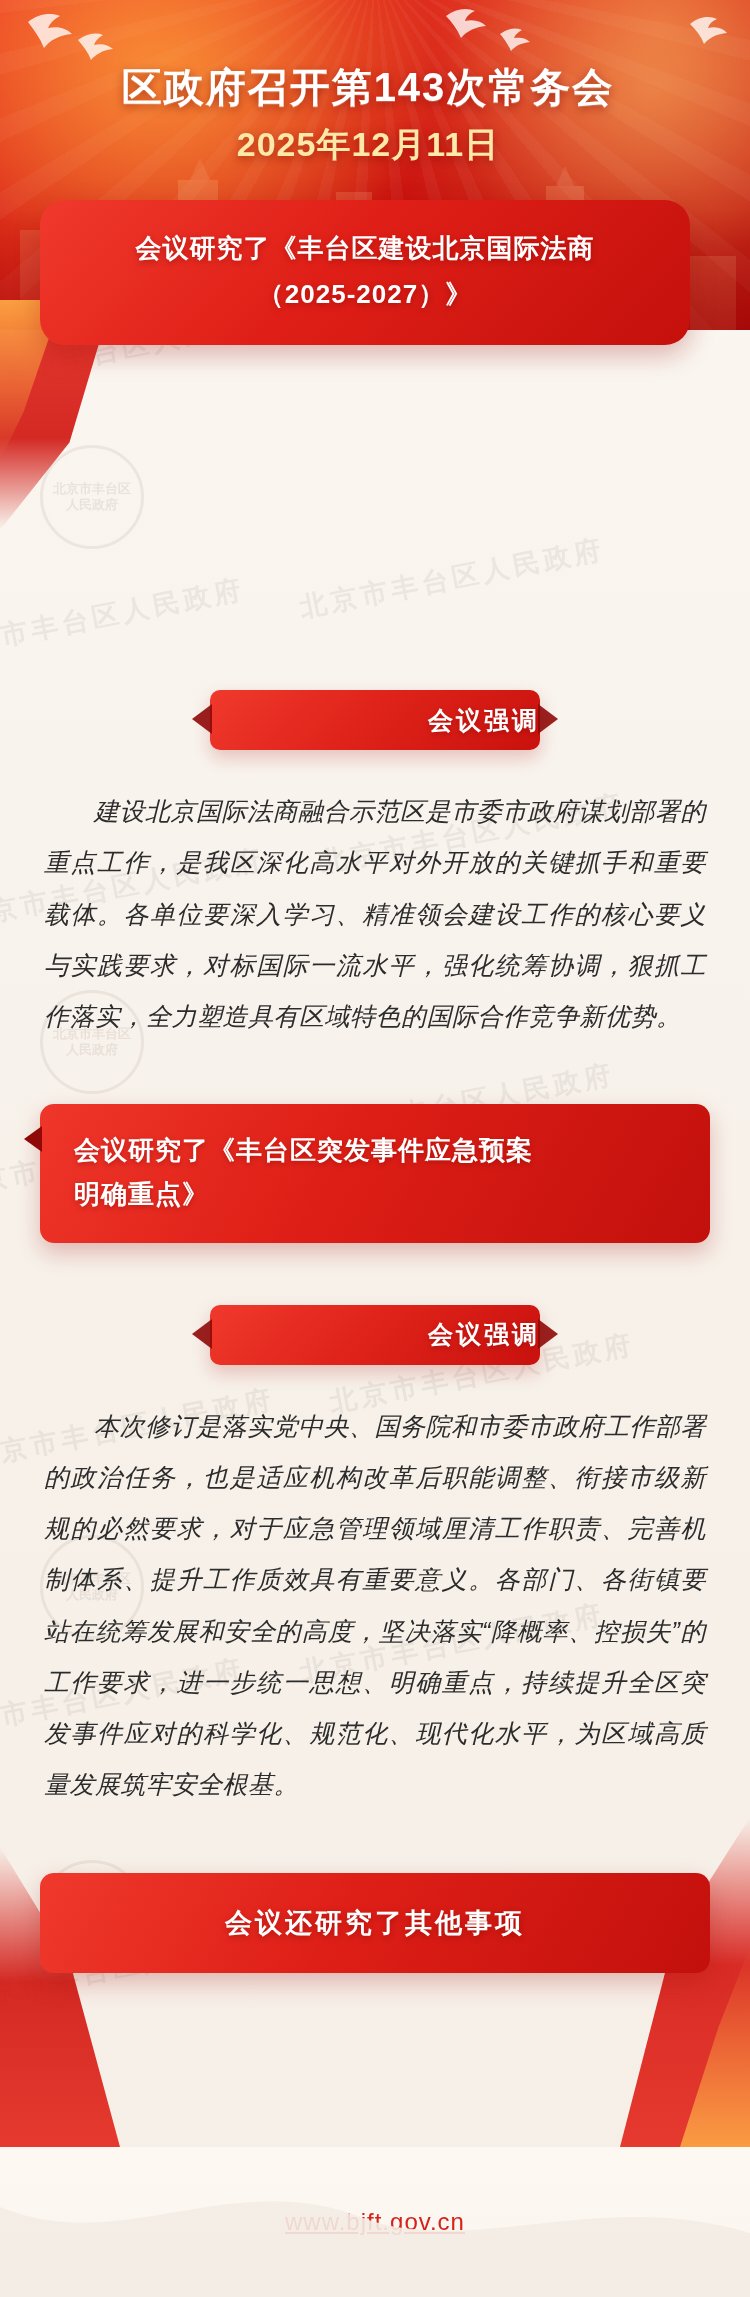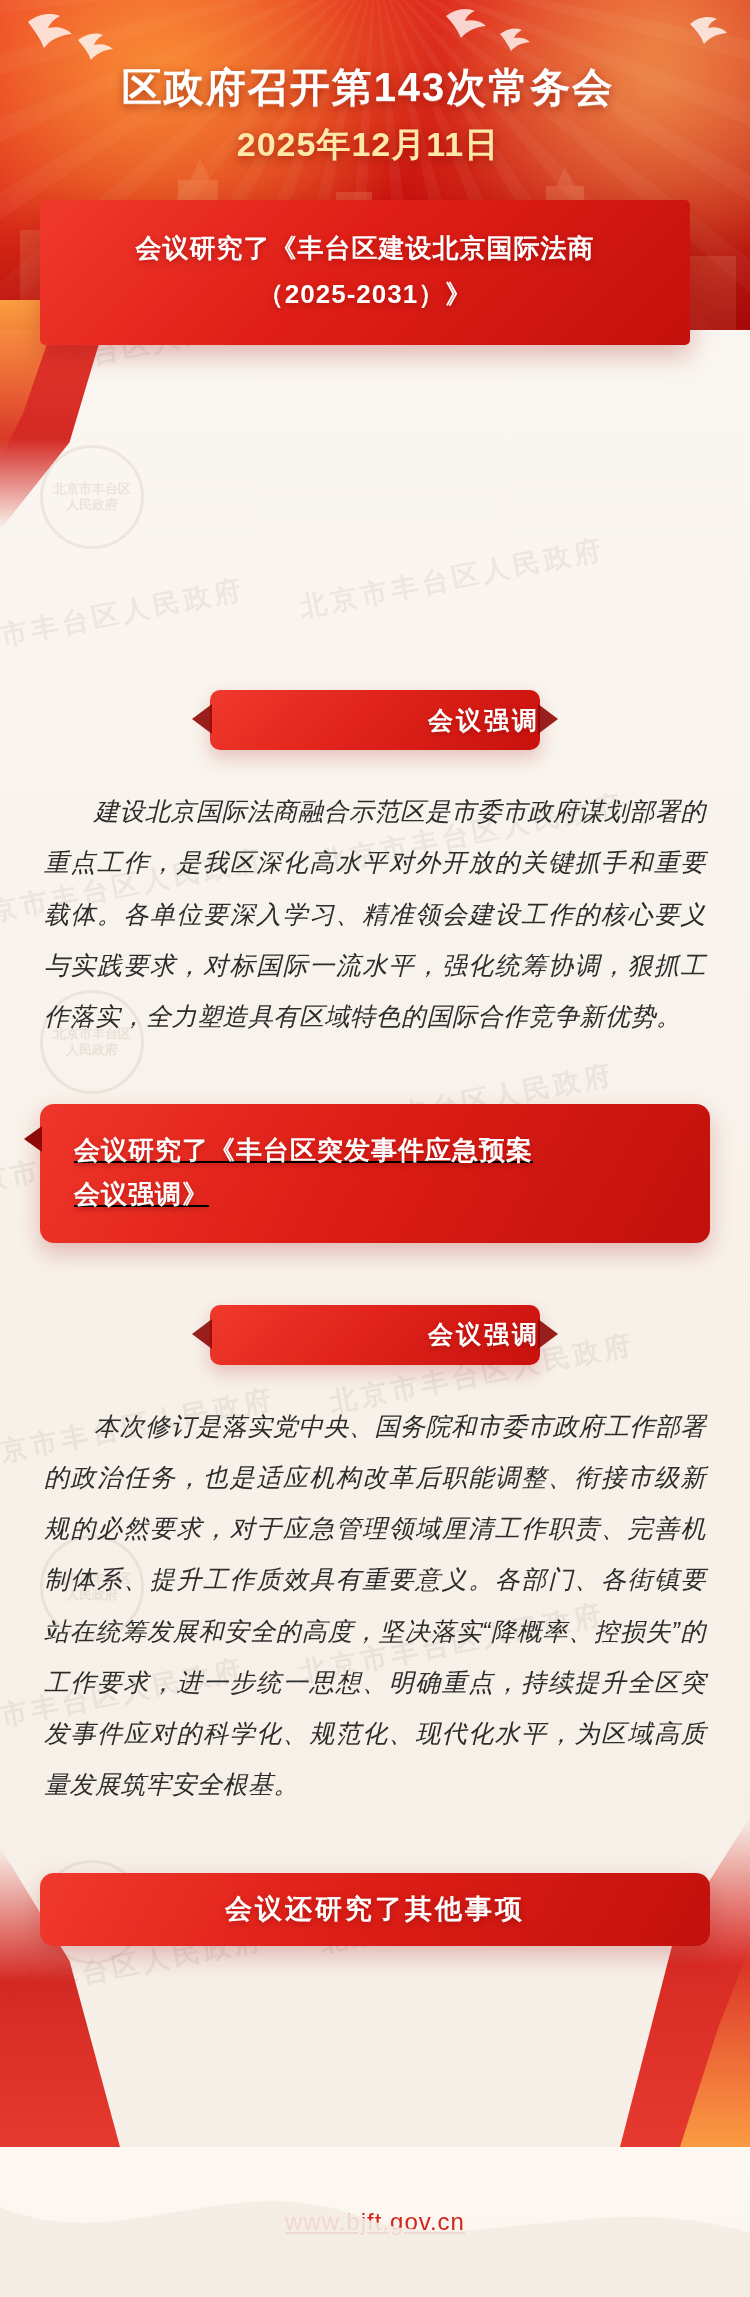--- a/index.html
+++ b/index.html
@@ -84,21 +84,21 @@
     text-align: center;
   }
 
   
   .topic-card {
     position: absolute;
     left: 40px;
     top: 200px;
     width: 650px;
     padding: 26px 28px 28px;
-    border-radius: 5px;
+    border-radius: 25px;
     background: linear-gradient(135deg, #f0392d 0%, #df1f17 45%, #c4100c 100%);
     box-shadow: 0 10px 26px rgba(150,10,10,.28);
     z-index: 8;
     text-align: center;
   }
   .topic-card .line {
     color: #ffffff;
     font-size: 26px;
     font-weight: 700;
     line-height: 1.75;
@@ -247,21 +247,20 @@
   }
 
   
   .banner {
     position: relative;
     margin: 62px 40px 0 40px;
     padding: 24px 34px 26px;
     border-radius: 14px;
     background: linear-gradient(120deg, #ef362a 0%, #dd1e16 45%, #c2100c 100%);
     box-shadow: 0 10px 22px rgba(160,15,12,.25);
-    text-decoration: underline;
   }
   .banner::before {
     content: "";
     position: absolute;
     left: -16px; top: 22px;
     width: 0; height: 0;
     border-top: 13px solid transparent;
     border-bottom: 13px solid transparent;
     border-right: 18px solid #8e0907;
   }
@@ -270,21 +269,21 @@
     font-size: 26px;
     font-weight: 700;
     line-height: 1.7;
     letter-spacing: 1px;
     text-shadow: 0 2px 5px rgba(120,0,0,.4);
   }
 
   
   .bigbar {
     margin: 62px 40px 0 40px;
-    height: 73px;
+    height: 100px;
     border-radius: 14px;
     background: linear-gradient(120deg, #f0392d 0%, #de1f17 45%, #c3100c 100%);
     box-shadow: 0 10px 24px rgba(160,15,12,.26);
     display: flex; align-items: center; justify-content: center;
   }
   .bigbar span {
     color: #fff;
     font-size: 27px;
     font-weight: 700;
     letter-spacing: 3px;
@@ -389,34 +388,34 @@
     </svg>
 
     <div class="hdr-title-wrap">
       <div class="hdr-title">区政府召开第143次常务会</div>
       <div class="hdr-date">2025年12月11日</div>
     </div>
   </div>
 
   <div class="topic-card">
     <div class="line">会议研究了《丰台区建设北京国际法商</div>
-    <div class="line">（2025-2031）》</div>
+    <div class="line">（2025-2027）》</div>
   </div>
 
   <div class="content">
 
     <div class="ribbon">
       <span>会议强调</span>
     </div>
 
     <p class="para">建设北京国际法商融合示范区是市委市政府谋划部署的重点工作，是我区深化高水平对外开放的关键抓手和重要载体。各单位要深入学习、精准领会建设工作的核心要义与实践要求，对标国际一流水平，强化统筹协调，狠抓工作落实，全力塑造具有区域特色的国际合作竞争新优势。</p>
 
     <div class="banner">
       <div class="bline">会议研究了《丰台区突发事件应急预案</div>
-      <div class="bline">会议强调》</div>
+      <div class="bline">明确重点》</div>
     </div>
 
     <div class="ribbon" style="margin-top:62px;">
       <span>会议强调</span>
     </div>
 
     <p class="para">本次修订是落实党中央、国务院和市委市政府工作部署的政治任务，也是适应机构改革后职能调整、衔接市级新规的必然要求，对于应急管理领域厘清工作职责、完善机制体系、提升工作质效具有重要意义。各部门、各街镇要站在统筹发展和安全的高度，坚决落实“降概率、控损失”的工作要求，进一步统一思想、明确重点，持续提升全区突发事件应对的科学化、规范化、现代化水平，为区域高质量发展筑牢安全根基。</p>
 
     <div class="bigbar">
       <span>会议还研究了其他事项</span>

